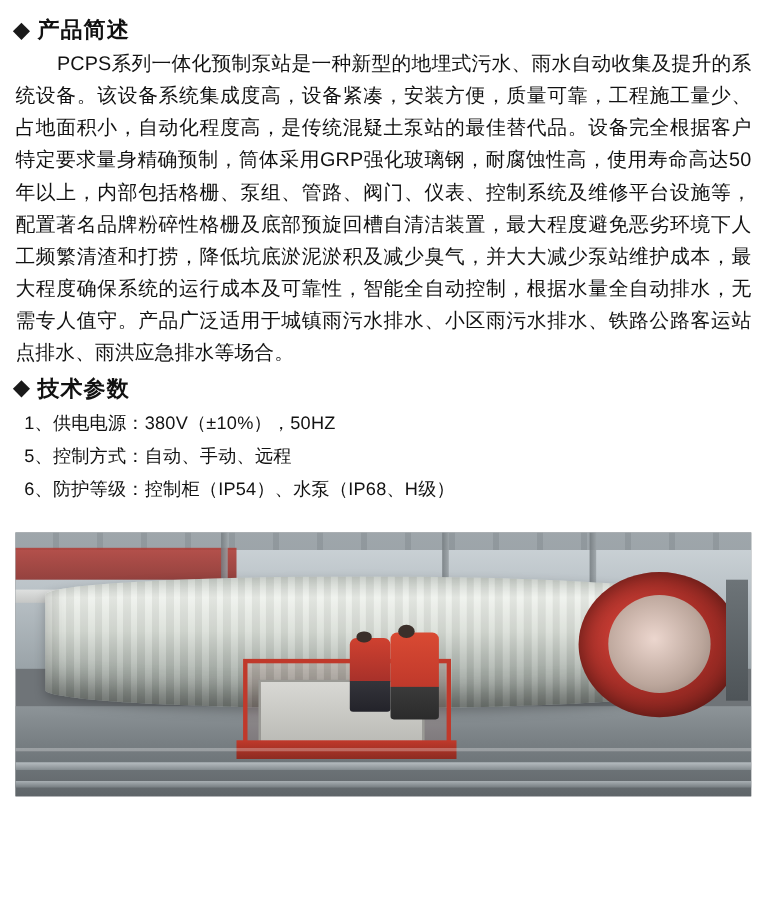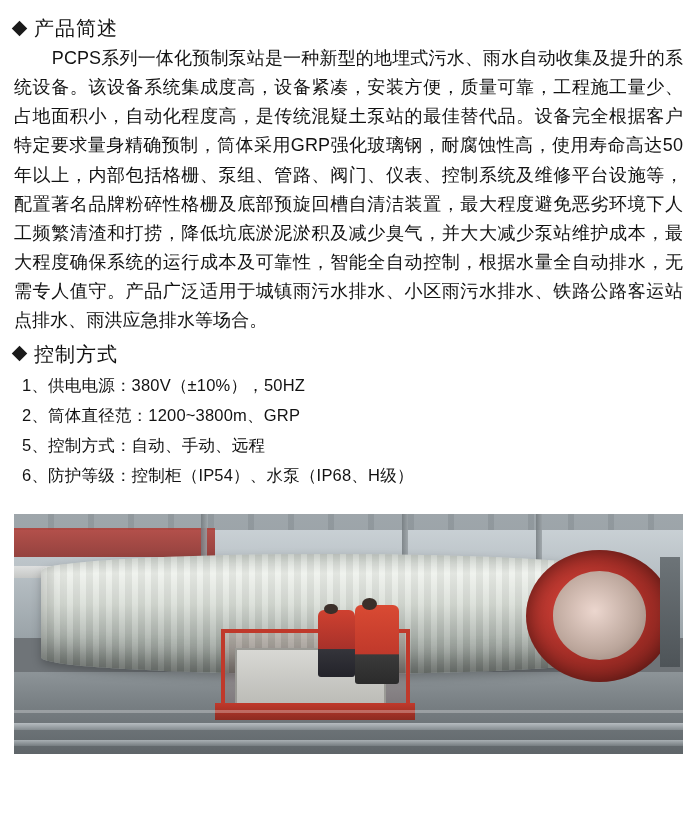--- a/index.html
+++ b/index.html
@@ -30,21 +30,21 @@
   .diamond {
     display: inline-block;
     width: 11px;
     height: 11px;
     background: #1a1a1a;
     transform: rotate(45deg);
     flex: 0 0 auto;
   }
   .section-title {
     font-size: 20px;
-    font-weight: normal;
+    font-weight: bold;
     letter-spacing: 1px;
     line-height: 1.2;
     color: #111;
   }
   .body-text {
     font-size: 18px;
     line-height: 1.62;
     text-align: justify;
     text-justify: inter-ideograph;
     letter-spacing: 0.1px;
@@ -227,26 +227,25 @@
 
   <div class="section-head">
     <span class="diamond"></span>
     <span class="section-title">产品简述</span>
   </div>
 
   <p class="body-text"><span class="indent"></span><span>PCPS系列一体化预制泵站是一种新型的地埋式污水、雨水自动收集及提升的系统设备。该设备系统集成度高，设备紧凑，安装方便，质量可靠，工程施工量少、占地面积小，自动化程度高，是传统混疑土泵站的最佳替代品。设备完全根据客户特定要求量身精确预制，筒体采用GRP强化玻璃钢，耐腐蚀性高，使用寿命高达50年以上，内部包括格栅、泵组、管路、阀门、仪表、控制系统及维修平台设施等，配置著名品牌粉碎性格栅及底部预旋回槽自清洁装置，最大程度避免恶劣环境下人工频繁清渣和打捞，降低坑底淤泥淤积及减少臭气，并大大减少泵站维护成本，最大程度确保系统的运行成本及可靠性，智能全自动控制，根据水量全自动排水，无需专人值守。产品广泛适用于城镇雨污水排水、小区雨污水排水、铁路公路客运站点排水、雨洪应急排水等场合。</span></p>
 
   <div class="section-head">
     <span class="diamond"></span>
-    <span class="section-title">控制方式</span>
+    <span class="section-title">技术参数</span>
   </div>
 
   <ul class="spec-list">
     <li>1、供电电源：380V（±10%），50HZ</li>
-    <li>2、筒体直径范：1200~3800m、GRP</li>
     <li>5、控制方式：自动、手动、远程</li>
     <li>6、防护等级：控制柜（IP54）、水泵（IP68、H级）</li>
   </ul>
 
   <div class="sec-gap"></div>
 
 
   <div class="photo-wrap">
     <div class="sky"></div>
     <div class="roofbeam"></div>

